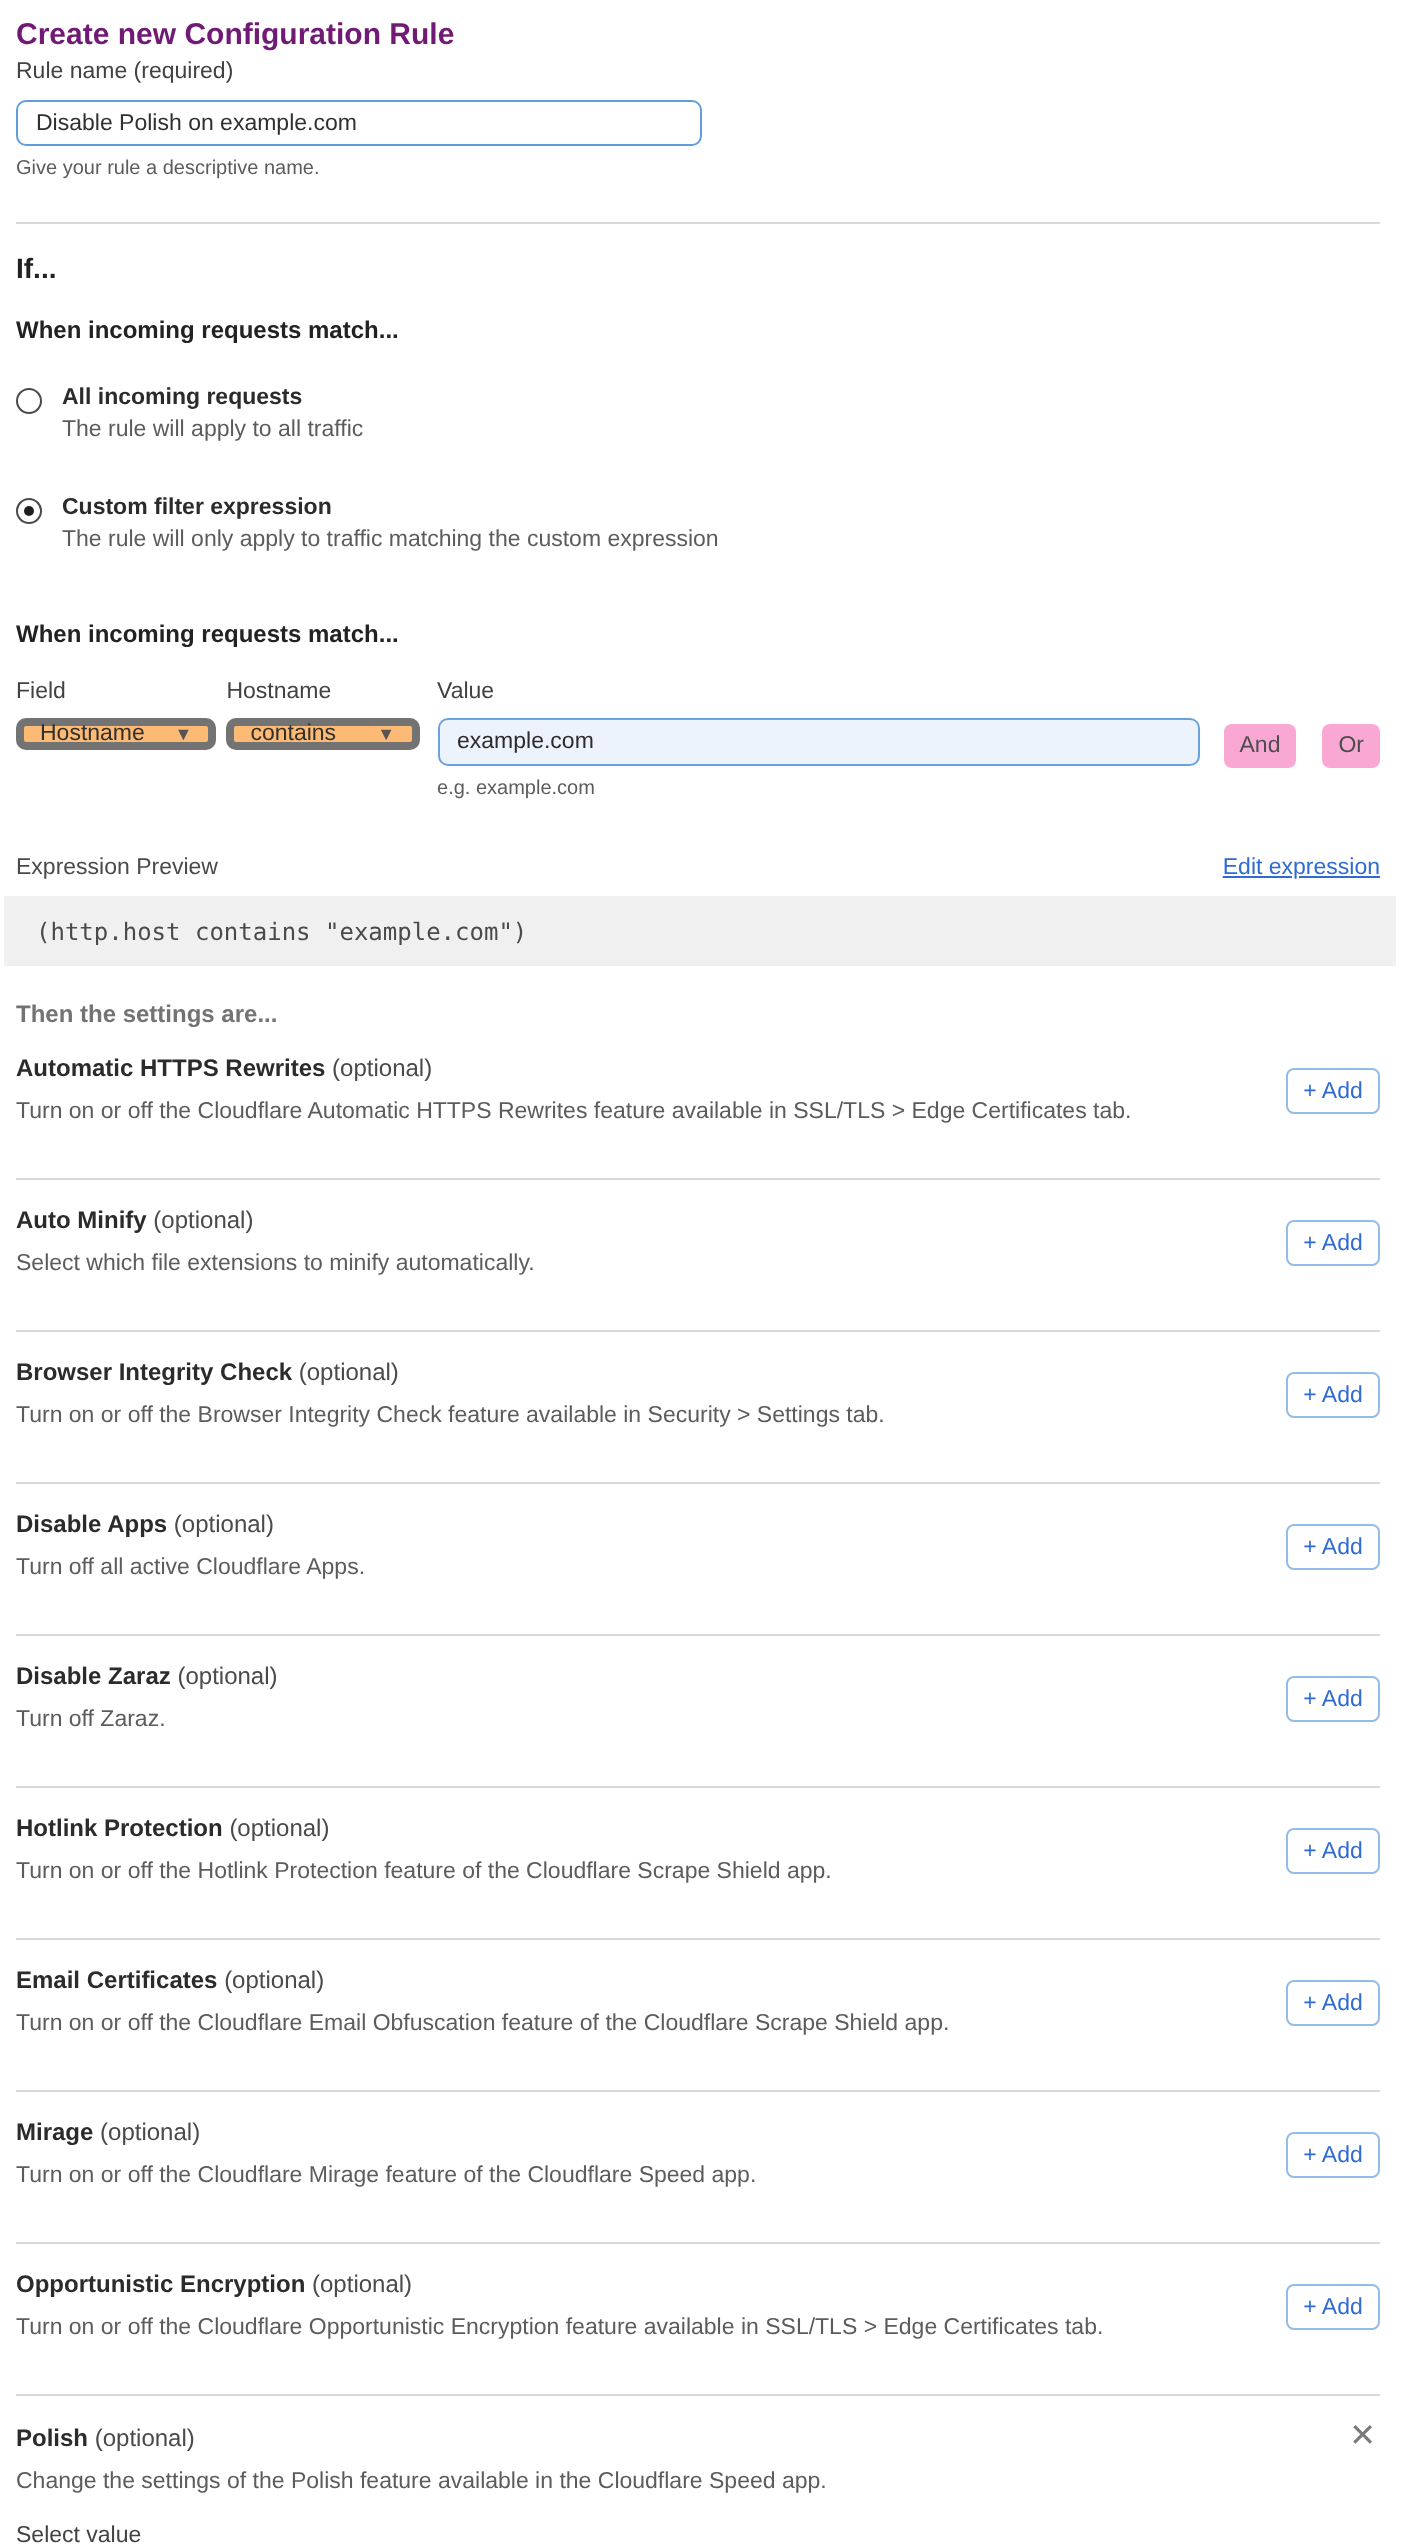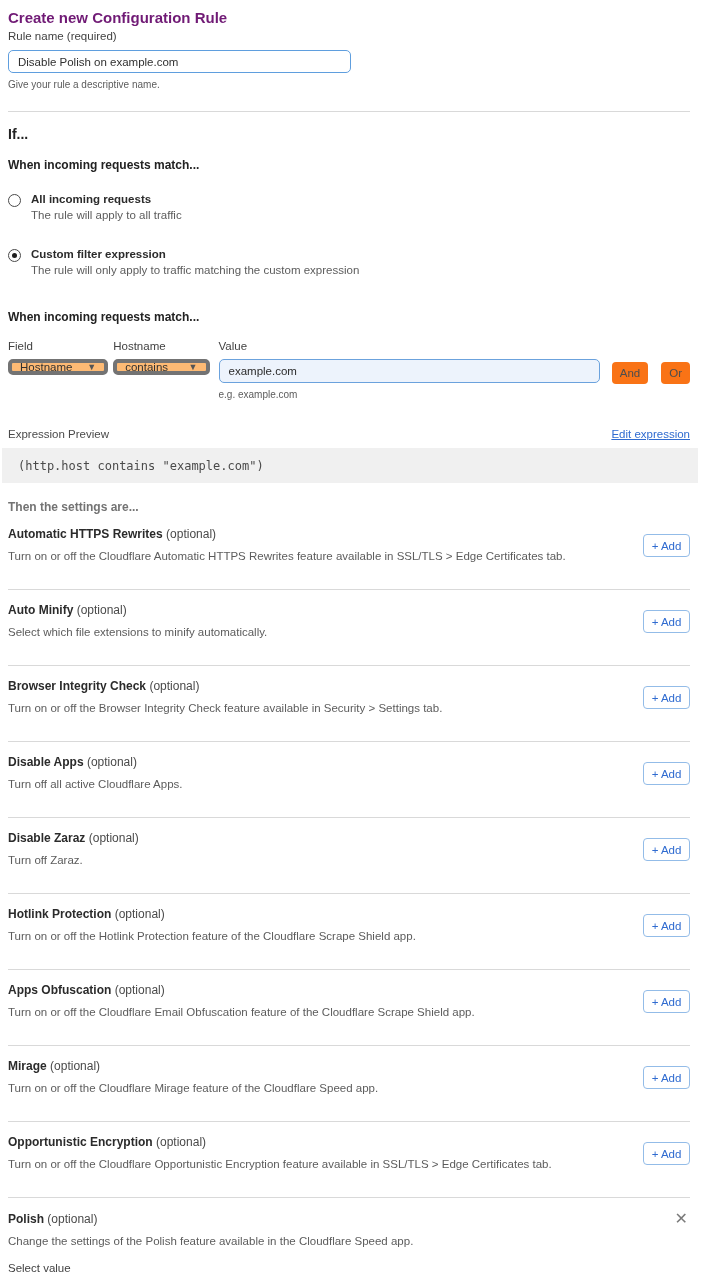--- a/index.html
+++ b/index.html
@@ -69,21 +69,21 @@
     width: 100%; height: 24px;
     border: 1px solid #6ba2dd; border-radius: 5px;
     background: #edf3fc; padding: 0 9px;
     font-family: "Liberation Sans", sans-serif;
     font-size: 11.5px; color: #2b2b2b; outline: none; display: block;
   }
   .value-hint { margin-top: 6px; }
   .andor { display: flex; gap: 13px; margin-left: 12px; margin-top: 22px; }
   .btn-gray {
     height: 22px; padding: 0 8px; border: none; border-radius: 4px;
-    background: #f97316; color: #4d4d4d; font-size: 11.5px;
+    background: #f9a8d4; color: #4d4d4d; font-size: 11.5px;
     font-family: "Liberation Sans", sans-serif; cursor: pointer;
   }
 
   .expr-header { margin-top: 28px; display: flex; justify-content: space-between; align-items: baseline; }
   .expr-label { font-size: 11.5px; color: #4a4a4a; }
   .edit-link { font-size: 11.5px; color: #2f6bd0; text-decoration: underline; cursor: pointer; }
   .code-block {
     margin-top: 8px; margin-left: -6px; margin-right: -8px;
     background: #f0f0f0; height: 35px;
     display: flex; align-items: center; padding-left: 16px;
@@ -252,21 +252,21 @@
           <span class="setting-optional">(optional)</span>
         </div>
         <div class="setting-desc">Turn on or off the Hotlink Protection feature of the Cloudflare Scrape Shield app.</div>
       </div>
       <button class="add-button">+ Add</button>
     </div>
 
     <div class="setting-row">
       <div class="setting-texts">
         <div class="setting-title">
-          <span class="setting-name">Apps Obfuscation</span>
+          <span class="setting-name">Email Certificates</span>
           <span class="setting-optional">(optional)</span>
         </div>
         <div class="setting-desc">Turn on or off the Cloudflare Email Obfuscation feature of the Cloudflare Scrape Shield app.</div>
       </div>
       <button class="add-button">+ Add</button>
     </div>
 
     <div class="setting-row">
       <div class="setting-texts">
         <div class="setting-title">

